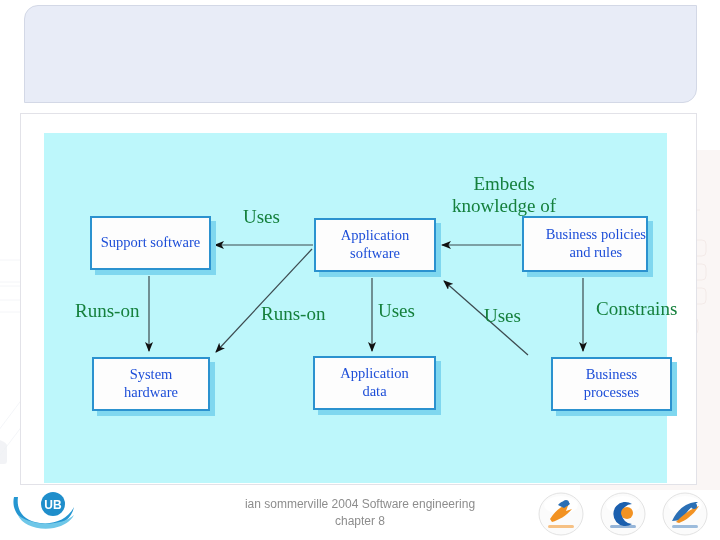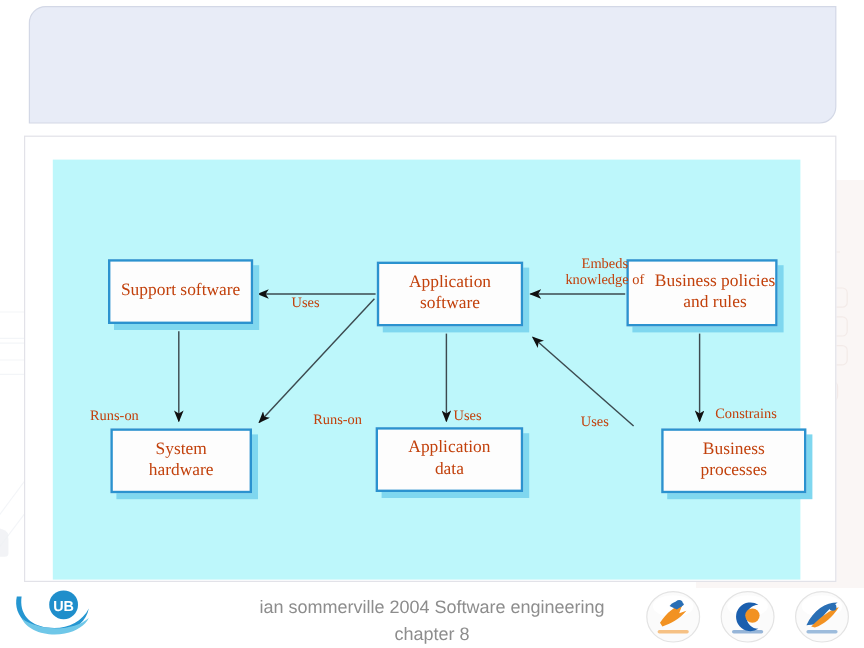--- a/index.html
+++ b/index.html
@@ -90,48 +90,47 @@
     background: #fdfdfd;
     border: 2px solid #2b92cf;
     box-shadow: 5px 5px 0 0 #7fd7ef;
     box-sizing: border-box;
     display: flex;
     align-items: center;
     justify-content: center;
     text-align: center;
     font-family: "Liberation Serif", serif;
     font-size: 14.5px;
-    color: #c2410c;
+    color: #1d4ed8;
     line-height: 1.22;
     z-index: 5;
   }
   .node-box span { display: block; }
 
   
   .edge-label {
     position: absolute;
     font-family: "Liberation Serif", serif;
-    font-size: 12px;
-    color: #c2410c;
+    font-size: 19px;
+    color: #15803d;
     white-space: nowrap;
     line-height: 1.15;
     z-index: 6;
-    margin-top: 40px;
   }
   .edge-label.two-line { white-space: normal; text-align: center; }
 
   
   #footer-text {
     position: absolute;
     left: 180px;
     top: 496px;
     width: 360px;
     text-align: center;
     font-family: "Liberation Sans", sans-serif;
-    font-size: 15px;
+    font-size: 12px;
     color: #8d8d8d;
     line-height: 1.45;
     z-index: 4;
   }
   #footer-text div { display: block; }
 
   #ub-logo {
     position: absolute;
     left: 8px;
     top: 487px;

